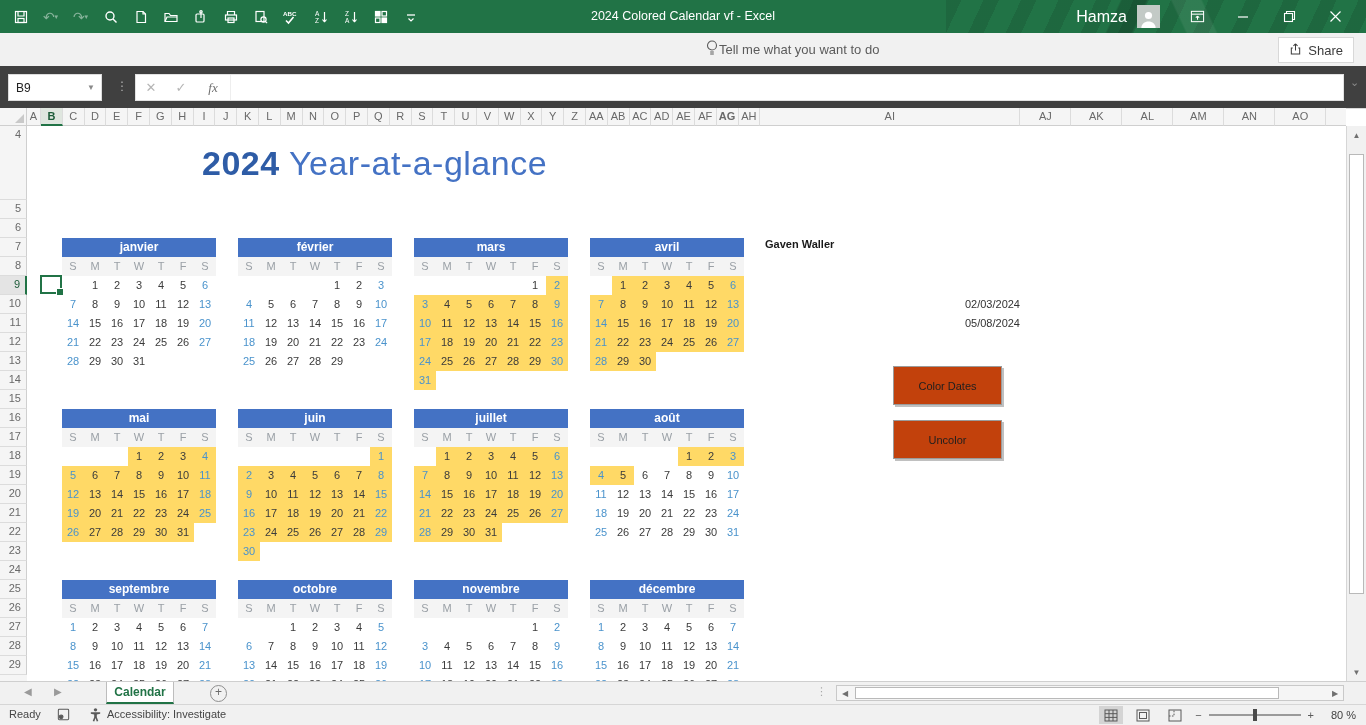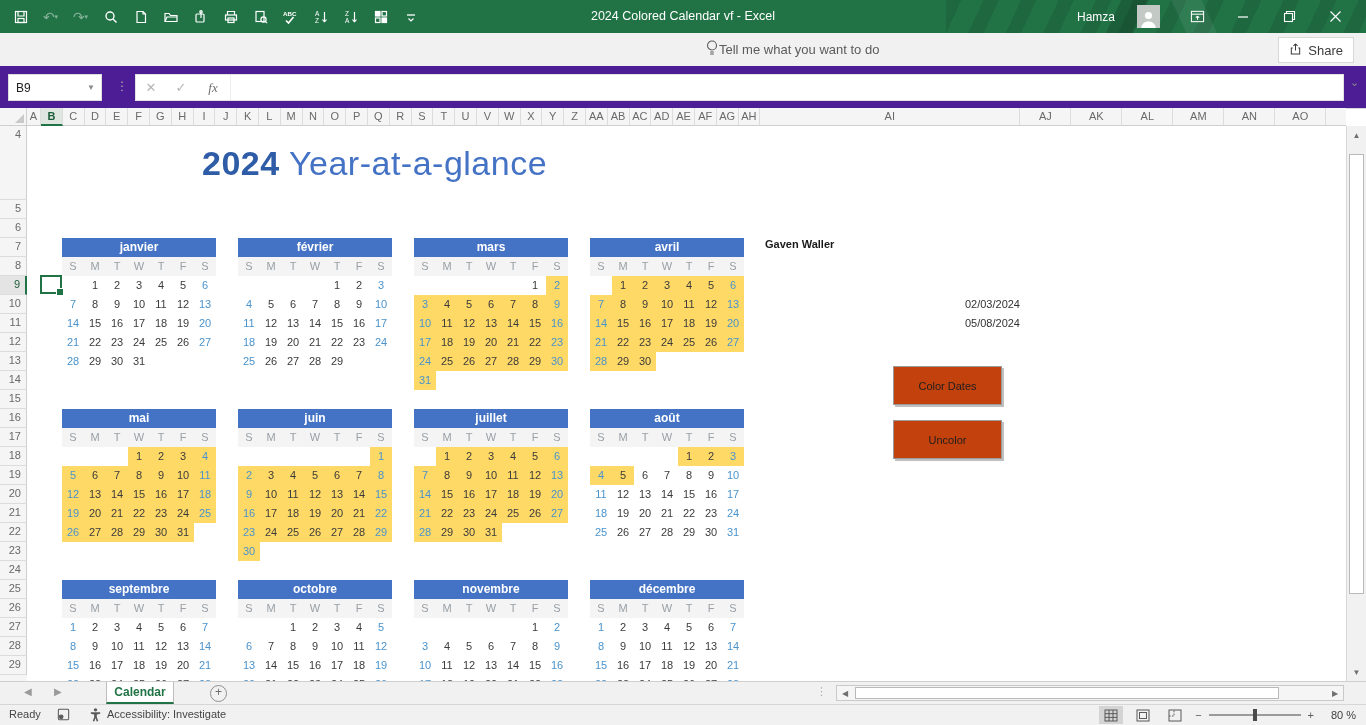--- a/index.html
+++ b/index.html
@@ -13,34 +13,34 @@
        linear-gradient(115deg, transparent 40%, rgba(0,0,0,.18) 40.5%, rgba(0,0,0,.18) 46%, transparent 46.5%),
        linear-gradient(65deg, transparent 55%, rgba(255,255,255,.07) 55.5%, rgba(255,255,255,.07) 62%, transparent 62.5%),
        repeating-linear-gradient(115deg, rgba(0,0,0,.10) 0 14px, transparent 14px 34px);}
   .qat{position:absolute;left:12px;top:0;height:33px;display:flex;align-items:center;gap:13px;z-index:2;}
   .qico{width:17px;height:17px;display:flex;align-items:center;justify-content:center;color:#fff;}
   .qico svg{display:block;}
   .dim{opacity:.45;}
   .tb-title{position:absolute;left:0;top:0;width:1366px;height:33px;line-height:33px;text-align:center;
             color:#fff;font-size:12.5px;}
   .tb-right{position:absolute;right:8px;top:0;height:33px;display:flex;align-items:center;z-index:2;}
-  .tb-user{color:#fff;font-size:12px;margin-right:22px;}
+  .tb-user{color:#fff;font-size:16px;margin-right:10px;}
   .avatar{width:23px;height:23px;background:#c3cac6;display:flex;align-items:flex-end;justify-content:center;overflow:hidden;margin-right:14px;}
   .winbtn{width:46px;height:33px;display:flex;align-items:center;justify-content:center;color:#fff;}
 
   
   #menubar{position:absolute;left:0;top:33px;width:1366px;height:33px;background:#f1f1f1;border-bottom:1px solid #e3e3e3;}
   #ribbontabs{position:absolute;left:6px;top:0;height:33px;display:flex;align-items:center;}
   .rtab{padding:0 14px;font-size:13px;color:#474747;line-height:33px;white-space:nowrap;}
   #tellme{position:absolute;left:705px;top:0;height:33px;display:flex;align-items:center;color:#5b5b5b;font-size:13px;}
   #sharebtn{position:absolute;right:12px;top:4px;height:24px;padding:0 10px;background:#fff;border:1px solid #d8d8d8;
             display:flex;align-items:center;gap:6px;font-size:13px;color:#3c3c3c;}
 
   
-  #formulabar{position:absolute;left:0;top:66px;width:1366px;height:42px;background:#4c1d95;border-bottom:1px solid #d9d9d9;}
+  #formulabar{position:absolute;left:0;top:66px;width:1366px;height:42px;background:#404040;border-bottom:1px solid #d9d9d9;}
   #namebox{position:absolute;left:8px;top:8px;width:92px;height:25px;background:#fff;border:1px solid #dcdcdc;
            font-size:12px;color:#222;display:flex;align-items:center;}
   #namebox .nbv{padding-left:7px;flex:1;}
   #namebox .nb-arrow{font-size:8px;color:#8a8a8a;padding-right:6px;}
   .fb-dots{position:absolute;left:116px;top:13px;color:#b0b0b0;font-size:12px;letter-spacing:0;}
   #fbstrip{position:absolute;left:135px;top:8px;right:22px;height:25px;background:#fff;border:1px solid #e2e2e2;
            display:flex;align-items:center;}
   .fb-ico{width:30px;text-align:center;color:#b5b5b5;font-size:13px;}
   .fb-fx{width:34px;text-align:center;color:#6f6f6f;font-size:13px;font-family:"Liberation Serif",serif;font-style:italic;}
   #fbinput{flex:1;height:100%;font-size:12px;color:#222;display:flex;align-items:center;padding-left:8px;border-left:1px solid #eee;}
@@ -304,21 +304,21 @@
       <div class="ch" style="width: 21.8px;">W</div>
       <div class="ch" style="width: 21.8px;">X</div>
       <div class="ch" style="width: 21.8px;">Y</div>
       <div class="ch" style="width: 21.8px;">Z</div>
       <div class="ch" style="width: 21.8px;">AA</div>
       <div class="ch" style="width: 21.8px;">AB</div>
       <div class="ch" style="width: 21.8px;">AC</div>
       <div class="ch" style="width: 21.8px;">AD</div>
       <div class="ch" style="width: 21.8px;">AE</div>
       <div class="ch" style="width: 21.8px;">AF</div>
-      <div class="ch" style="width: 21.8px;">AG</div>
+      <div class="ch" style="width: 21.8px; font-weight: bold;">AG</div>
       <div class="ch" style="width: 21.8px;">AH</div>
       <div class="ch" style="width: 260px;">AI</div>
       <div class="ch" style="width: 51px;">AJ</div>
       <div class="ch" style="width: 51px;">AK</div>
       <div class="ch" style="width: 51px;">AL</div>
       <div class="ch" style="width: 51px;">AM</div>
       <div class="ch" style="width: 51px;">AN</div>
       <div class="ch" style="width: 51px;">AO</div>
       <div class="chfill"></div>
     </div>

